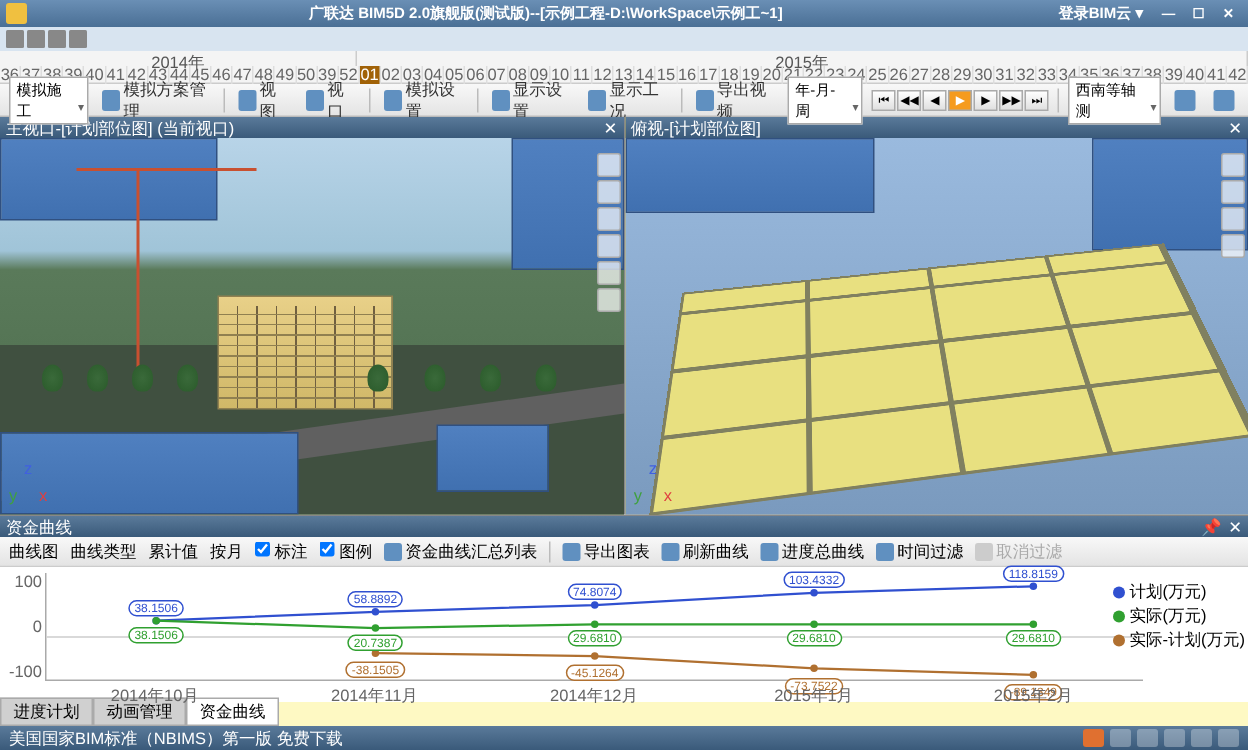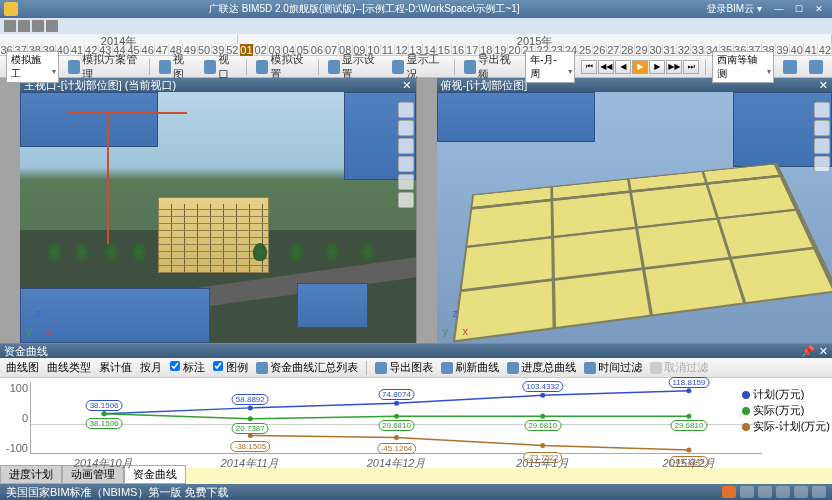--- a/index.html
+++ b/index.html
@@ -1,17 +1,17 @@
 <!DOCTYPE html>
 <html><head>
 <meta charset="utf-8">
 <style>
 * { margin: 0; padding: 0; box-sizing: border-box; font-family: "Microsoft YaHei", Arial, sans-serif; font-size: 11px; }
 body { width: 832px; height: 500px; background: #e8e8e8; overflow: hidden; display: flex; flex-direction: column; }
-.titlebar { height: 18px; background: linear-gradient(#6a8fb5,#4a6f95); color: #fff; display: flex; align-items: center; padding: 0 4px; }
+.titlebar { height: 18px; background: linear-gradient(#6a8fb5,#4a6f95); color: #fff; display: flex; align-items: center; padding: 0 4px; font-weight: bold; }
 .titlebar .logo { width: 14px; height: 14px; background: #f0c040; border-radius: 2px; margin-right: 4px; }
 .titlebar .title { flex: 1; text-align: center; font-size: 10px; }
 .titlebar .winbtns { display: flex; gap: 2px; }
 .titlebar .winbtns span { width: 18px; height: 14px; display: flex; align-items: center; justify-content: center; cursor: pointer; font-size: 9px; }
 .titlebar .cloud { font-size: 10px; margin-right: 8px; }
 .menubar { height: 16px; background: #d8e4f0; display: flex; align-items: center; padding: 0 4px; gap: 2px; }
 .menubar span { width: 12px; height: 12px; background: #888; border-radius: 1px; }
 .timeline { height: 22px; background: #f4f4f4; border-bottom: 1px solid #ccc; display: flex; flex-direction: column; }
 .timeline-years { height: 10px; display: flex; font-size: 9px; color: #555; }
 .timeline-years > div { border-right: 1px solid #ccc; text-align: center; flex: 1; }
@@ -21,21 +21,21 @@
 .toolbar { height: 22px; background: linear-gradient(#f8f8f8,#e4e4e4); border-bottom: 1px solid #bbb; display: flex; align-items: center; padding: 0 6px; gap: 6px; }
 .toolbar .combo { border: 1px solid #aaa; background: #fff; padding: 1px 12px 1px 4px; font-size: 10px; position: relative; }
 .toolbar .combo::after { content: "▾"; position: absolute; right: 2px; font-size: 8px; color: #666; }
 .toolbar .btn { display: flex; align-items: center; gap: 2px; padding: 1px 3px; cursor: pointer; font-size: 10px; color: #333; }
 .toolbar .btn .i { width: 14px; height: 14px; background: #6090c0; border-radius: 2px; }
 .toolbar .sep { width: 1px; height: 16px; background: #bbb; }
 .toolbar .play-group { display: flex; gap: 1px; }
 .toolbar .play-group span { width: 16px; height: 14px; border: 1px solid #aaa; background: linear-gradient(#fff,#e0e0e0); display: flex; align-items: center; justify-content: center; font-size: 8px; cursor: pointer; }
 .toolbar .play-group span.play { background: #f59b1e; color: #fff; }
 .viewports { flex: 1; display: flex; gap: 1px; background: #888; min-height: 0; }
-.vp { flex: 1; display: flex; flex-direction: column; background: #a3a3a3; padding-left: 20px; }
+.vp { flex: 1; display: flex; flex-direction: column; background: #fde047; }
 .vp-header { height: 14px; background: linear-gradient(#5a7a9a,#3a5a7a); color: #fff; font-size: 9px; padding: 0 4px; display: flex; align-items: center; }
 .vp-header .x { margin-left: auto; cursor: pointer; }
 .vp-canvas { flex: 1; position: relative; overflow: hidden; }
 .scene1 { background: linear-gradient(180deg,#b8d4e8 0%,#a0c4d8 30%,#5a7a5a 35%,#4a6a4a 100%); }
 .building1 { position: absolute; left: 35%; top: 42%; width: 28%; height: 30%; background: linear-gradient(#e8d088,#d0b868); border: 1px solid #908050; }
 .building1::before { content:""; position: absolute; inset: 8% 0 0 0; background: repeating-linear-gradient(0deg,transparent 0 6px,#908050 6px 7px), repeating-linear-gradient(90deg,transparent 0 12px,#706040 12px 13px); }
 .crane { position: absolute; left: 22%; top: 8%; width: 2px; height: 55%; background: #c85030; }
 .crane::before { content:""; position: absolute; top: 0; left: -40px; width: 120px; height: 2px; background: #c85030; }
 .ground { position: absolute; bottom: 0; left: 0; right: 0; height: 45%; background: #405040; }
 .road { position: absolute; bottom: 15%; left: 0; right: 0; height: 8%; background: #606060; transform: skewY(-8deg); }
@@ -53,21 +53,21 @@
 .floor2::before { content:""; position: absolute; inset: 0; background: repeating-linear-gradient(0deg,transparent 0 28%,#808060 28% 30%), repeating-linear-gradient(90deg,transparent 0 24%,#808060 24% 25%); }
 .chartpanel { height: 125px; background: #fff; border-top: 1px solid #888; display: flex; flex-direction: column; }
 .cp-header { height: 14px; background: linear-gradient(#5a7a9a,#3a5a7a); color: #fff; font-size: 9px; padding: 0 4px; display: flex; align-items: center; }
 .cp-toolbar { height: 20px; background: linear-gradient(#f8f8f8,#e4e4e4); border-bottom: 1px solid #ccc; display: flex; align-items: center; padding: 0 6px; gap: 8px; font-size: 10px; }
 .cp-toolbar .btn { display: flex; align-items: center; gap: 2px; cursor: pointer; }
 .cp-toolbar .btn .i { width: 12px; height: 12px; background: #6090c0; border-radius: 2px; }
 .cp-toolbar input[type=checkbox] { width: 10px; height: 10px; }
 .chart { flex: 1; position: relative; padding: 4px 70px 14px 32px; }
 .chart-yaxis { position: absolute; left: 4px; top: 4px; bottom: 14px; width: 24px; display: flex; flex-direction: column; justify-content: space-between; font-size: 8px; color: #666; text-align: right; }
 .chart-plot { position: absolute; left: 30px; right: 70px; top: 4px; bottom: 14px; border-left: 1px solid #aaa; border-bottom: 1px solid #aaa; }
-.chart-xaxis { position: absolute; left: 30px; right: 70px; bottom: 0; height: 12px; display: flex; font-size: 8px; color: #666; font-style: italic; }
+.chart-xaxis { position: absolute; left: 30px; right: 70px; bottom: 0; height: 12px; display: flex; font-size: 8px; color: #666; }
 .chart-xaxis > div { flex: 1; text-align: center; }
 .legend { position: absolute; right: 2px; top: 8px; font-size: 9px; }
 .legend div { display: flex; align-items: center; gap: 3px; margin: 1px 0; }
 .legend .sw { width: 8px; height: 8px; border-radius: 4px; }
 .data-label { position: absolute; font-size: 8px; padding: 0 3px; border: 1px solid; background: #fff; border-radius: 6px; white-space: nowrap; transform: translate(-50%,0); }
 .tabs { height: 16px; background: #fef9c3; display: flex; align-items: flex-end; font-size: 9px; }
 .tabs span { padding: 1px 8px; border: 1px solid #aaa; background: #d0d0d0; cursor: pointer; }
 .tabs span.active { background: #fff; }
 .statusbar { height: 16px; background: linear-gradient(#5a7a9a,#3a5a7a); color: #fff; font-size: 9px; display: flex; align-items: center; padding: 0 6px; }
 .statusbar .right { margin-left: auto; display: flex; gap: 4px; }

